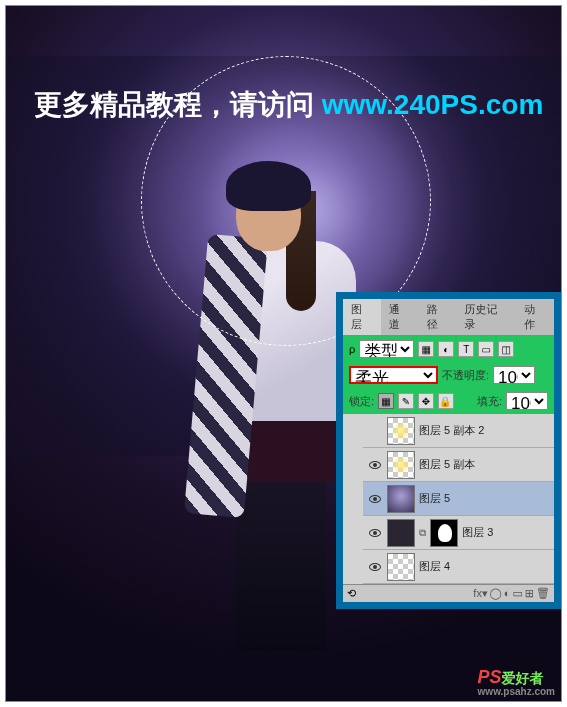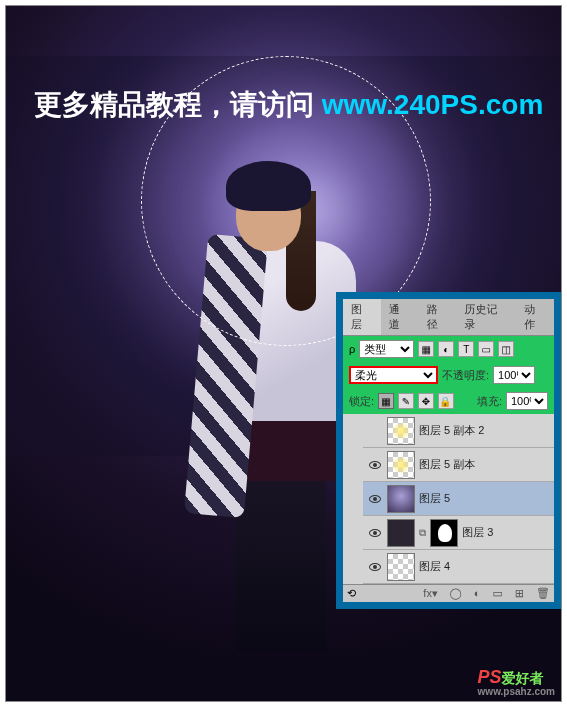--- a/index.html
+++ b/index.html
@@ -20,21 +20,21 @@
 .banner-text { position: absolute; left: 28px; top: 80px; font-size: 28px; font-weight: bold; color: #fff; white-space: nowrap; }
 .banner-url { color: #00d4ff; }
 .watermark { position: absolute; right: 12px; bottom: 10px; font-size: 14px; font-weight: bold; color: #7aeb5a; }
 .watermark b { font-size: 18px; color: #ef4444; font-style: italic; }
 .watermark .sub { font-size: 10px; color: #888; display: block; margin-top: -2px; }
 .panel { position: absolute; right: 6px; top: 292px; width: 225px; background: #22c55e; border: 7px solid #0369a1; font-size: 11px; }
 .tabs { display: flex; background: #bcbcbc; border-bottom: 1px solid #888; }
 .tab { padding: 3px 8px; color: #333; cursor: default; }
 .tab.active { background: #d4d4d4; }
 .row { display: flex; align-items: center; padding: 4px 6px; gap: 4px; }
-.row select { font-size: 11px; height: 18px; border: 1px solid #888; background: #fff; }
+.row select { font-size: 17px; height: 18px; border: 1px solid #888; background: #fff; }
 .filter-sel { width: 55px; }
 .blend-sel { width: 89px; }
 .opacity-sel, .fill-sel { width: 42px; text-align: right; }
 .red-box { border: 2px solid #e00 !important; }
 .icon-btn { width: 16px; height: 16px; display: inline-flex; align-items: center; justify-content: center; border: 1px solid #999; background: #e0e0e0; font-size: 10px; }
 .icon-btn.pressed { background: #b0b0b0; border-color: #666; }
 .label { color: #333; }
 .layer-list { background: #d4d4d4; max-height: 200px; }
 .layer-row { display: flex; align-items: center; height: 34px; border-bottom: 1px solid #aaa; padding: 0 4px; gap: 4px; }
 .layer-row.selected { background: #a8bcd8; }
@@ -44,21 +44,21 @@
 .thumb { width: 28px; height: 28px; border: 1px solid #777; background: #fff; display: flex; align-items: center; justify-content: center; overflow: hidden; }
 .thumb.checker { background: repeating-conic-gradient(#ccc 0 25%, #fff 0 50%) 0 0/10px 10px; }
 .thumb .glow-t { width: 16px; height: 16px; border-radius: 50%; background: radial-gradient(#ffeb7a, transparent); }
 .thumb .purple-t { width: 28px; height: 28px; background: radial-gradient(circle at 50% 40%, #aaa0d8, #3a3055); }
 .thumb .dark-t { width: 28px; height: 28px; background: #2a2530; }
 .thumb .mask-t { width: 28px; height: 28px; background: #000; position: relative; }
 .thumb .mask-t::after { content: ''; position: absolute; left: 7px; top: 5px; width: 14px; height: 18px; background: #fff; border-radius: 50% 50% 40% 40%; }
 .link-ic { font-size: 10px; color: #555; }
 .layer-name { flex: 1; color: #222; font-size: 11px; }
 .footer { display: flex; justify-content: space-between; align-items: center; padding: 2px 4px; border-top: 1px solid #888; background: #c8c8c8; }
-.footer-icons { display: flex; gap: 12px; }
+.footer-icons { display: flex; gap: 2px; }
 .footer-icons span { font-size: 11px; color: #555; }
 .nested { margin-left: 20px; }
 </style>
 </head>
 <body>
 
 <div class="frame"></div>
 <div class="canvas">
   <div class="trees"></div>
   <div class="glow"></div>

